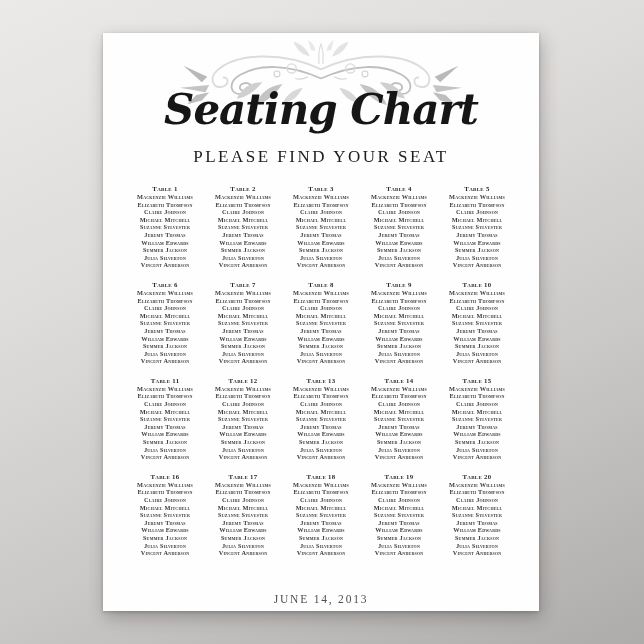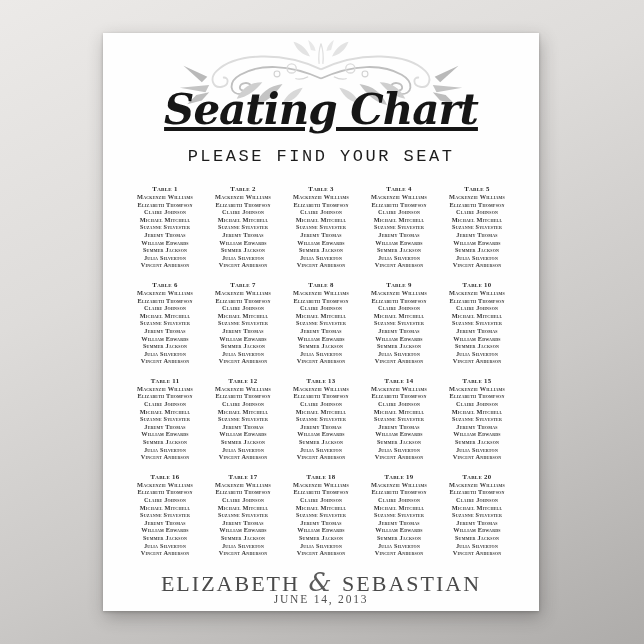--- a/index.html
+++ b/index.html
@@ -15,26 +15,26 @@
     box-shadow: 2px 6px 16px rgba(40,38,36,0.30), 0 1px 3px rgba(40,38,36,0.25);
   }
   .flourish {
     position: absolute; top: 7px; left: 50%; transform: translateX(-50%);
     width: 300px; height: 66px;
   }
   .title {
     position: absolute; top: 53px; left: 0; right: 0; margin: 0;
     text-align: center;
     font-family: "DejaVu Serif", serif; font-style: italic; font-weight: 600;
-    font-size: 42px; line-height: 1.15; letter-spacing: -1px; color: #161616; text-decoration: underline;
+    font-size: 42px; line-height: 1.15; letter-spacing: -1px; color: #161616;
   }
   .subtitle {
     position: absolute; top: 114px; left: 0; right: 0;
     text-align: center;
-    font-family: Liberation Mono, monospace;
+    font-family: Liberation Serif, serif;
     font-size: 17px; letter-spacing: 2.5px; color: #1c1c1c;
   }
   .tables {
     position: absolute; top: 151px; left: 0; right: 0;
     display: grid; grid-template-columns: repeat(5, 78px);
     justify-content: center; row-gap: 11px;
   }
   .table-block { text-align: center; }
   .table-label {
     font-variant: small-caps; font-weight: bold;
@@ -355,21 +355,16 @@
           <div class="guest">Michael Mitchell</div>
           <div class="guest">Suzanne Sylvester</div>
           <div class="guest">Jeremy Thomas</div>
           <div class="guest">William Edwards</div>
           <div class="guest">Summer Jackson</div>
           <div class="guest">Julia Silverton</div>
           <div class="guest">Vincent Anderson</div>
         </div>
       </div>
 
-    <div class="couple">
-      <span>ELIZABETH</span>
-      <span class="amp">&amp;</span>
-      <span>SEBASTIAN</span>
-    </div>
     <div class="date">JUNE 14, 2013</div>
 
   </div>
 </div>
 
 </body></html>

